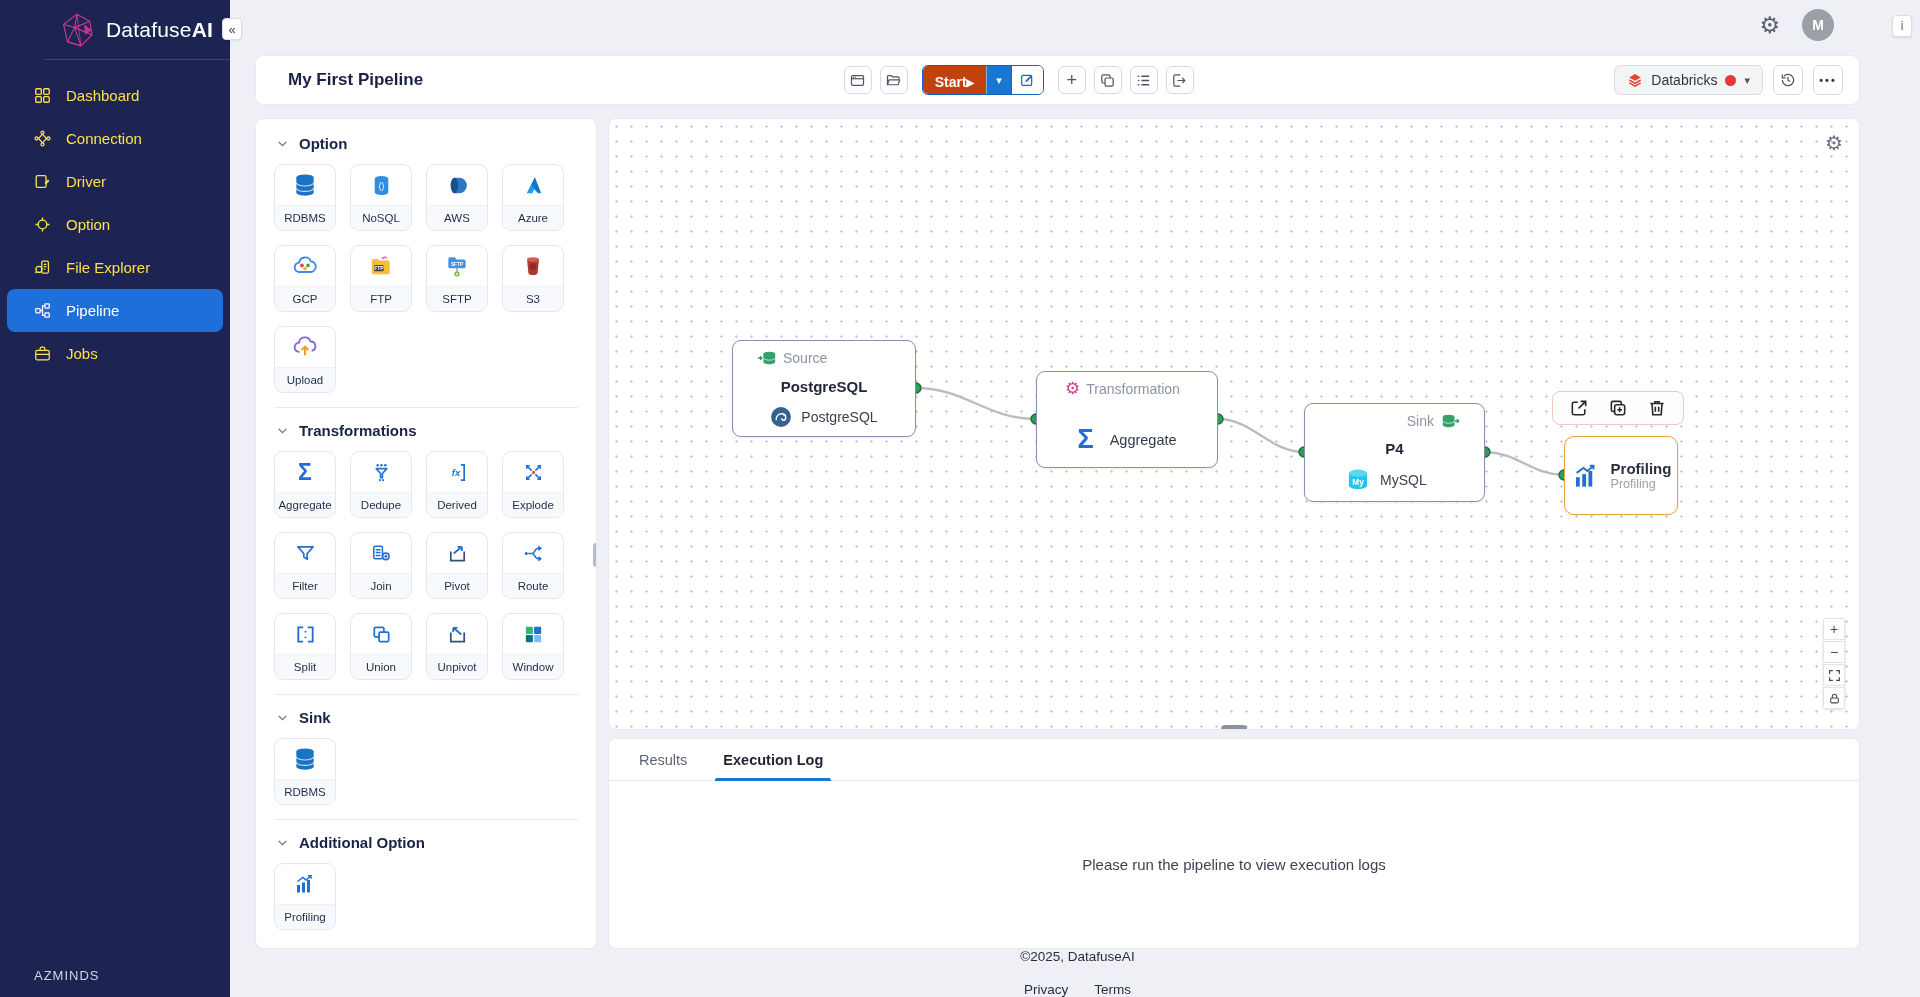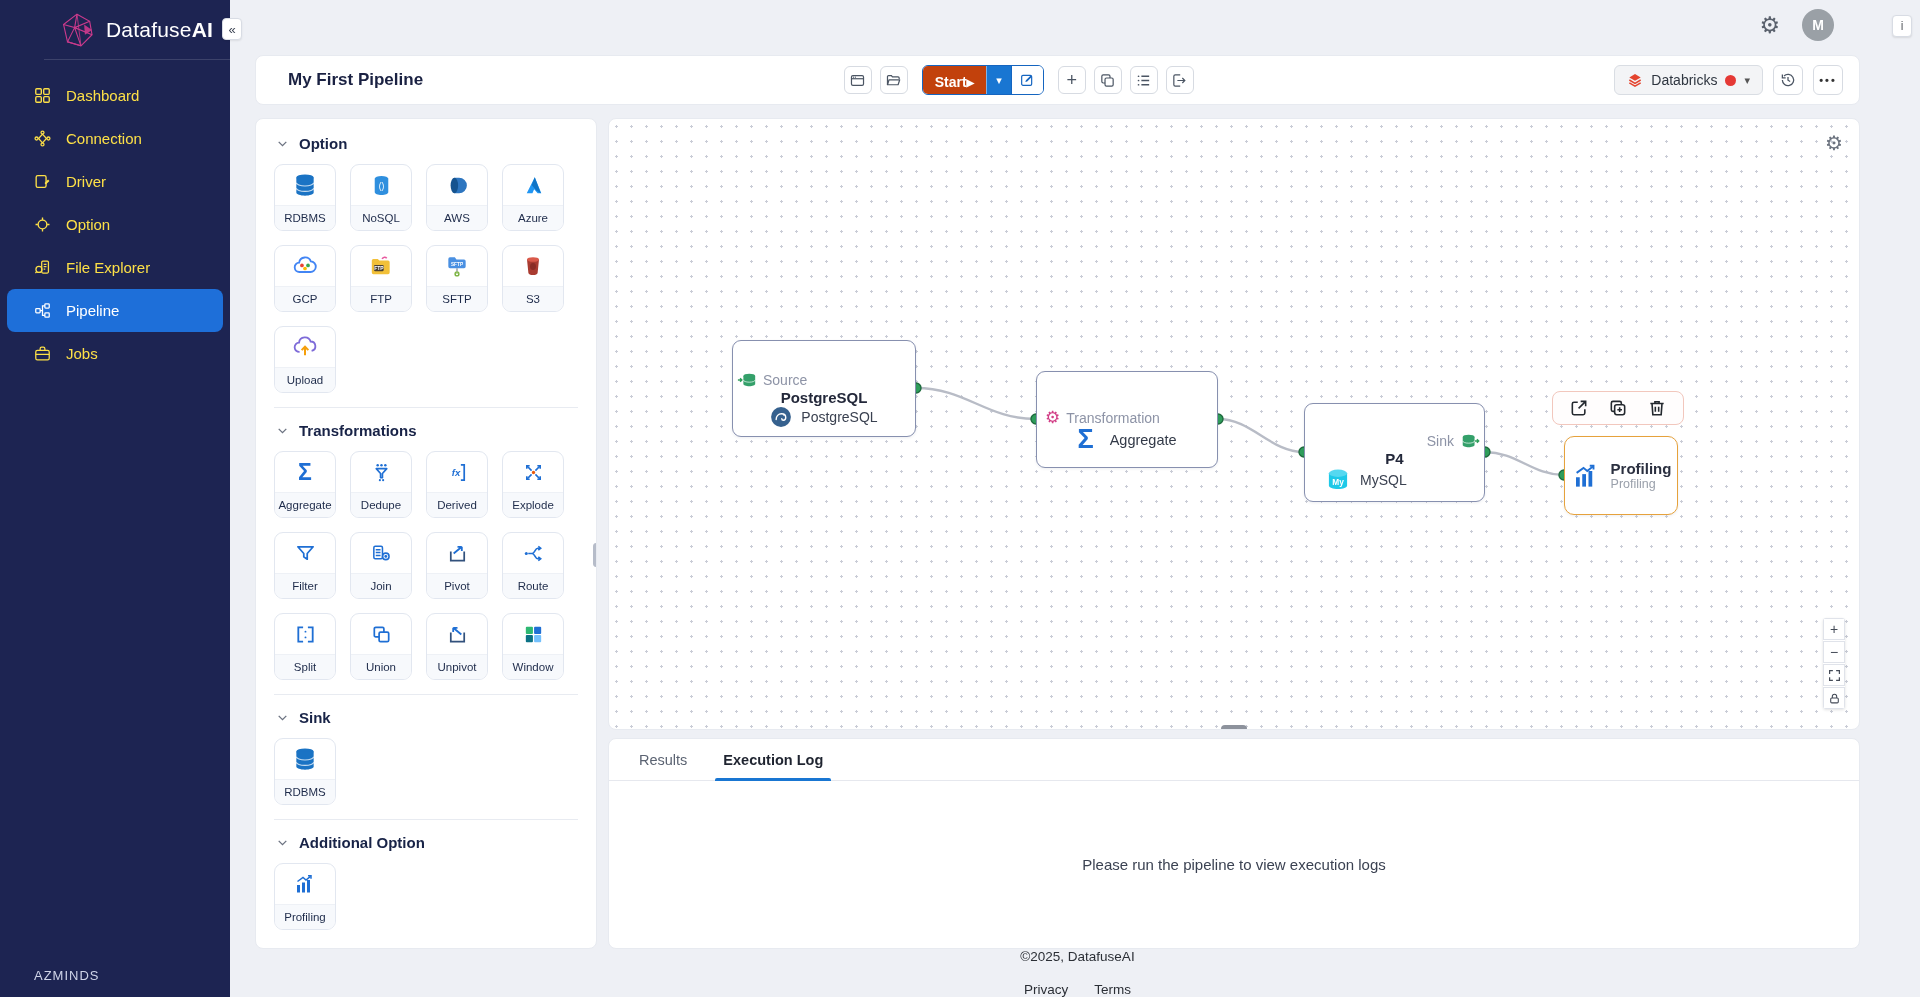--- a/index.html
+++ b/index.html
@@ -79,21 +79,21 @@
   .palette-handle{ position:absolute; right:-4px; top:424px; width:7px; height:24px; background:#b6bcc9;
     border-radius:4px; cursor:col-resize;}
   
   .canvas-col{ flex:1; display:flex; flex-direction:column; min-width:0;}
   .canvas{ height:612px; background:#fff; border:1px solid #e7eaf0; border-radius:8px; position:relative;
     background-image:radial-gradient(circle,#c9ccd6 1.1px, transparent 1.1px); background-size:15px 15px;
     overflow:hidden;}
   .edges{ position:absolute; left:0; top:0; pointer-events:none;}
   .flow-node{ position:absolute; background:#fff; border:1.4px solid #8790af; border-radius:9px;
     box-shadow:0 1px 3px rgba(30,40,80,.08); cursor:pointer; display:flex; flex-direction:column;
-    padding:8px 4px; justify-content:flex-end;}
+    padding:8px 24px; justify-content:space-between;}
   .node-head{ display:flex; align-items:center; gap:6px; font-size:14px; color:#8d93a6;}
   .node-head.right{ justify-content:flex-end;}
   .node-title{ text-align:center; font-size:15px; font-weight:700; color:#23283a;}
   .node-sub{ display:flex; align-items:center; gap:9px; font-size:14px; color:#3a4150; justify-content:center;}
   .node-sub.left{ justify-content:flex-start; padding-left:16px;}
   .t-body{ display:flex; align-items:center; gap:16px; justify-content:center; padding-bottom:6px;}
   .t-body .sigma{ font-size:27px;}
   .t-body .t-name{ font-size:14.5px; color:#333a48;}
   .gear-pink{ font-size:17px; color:#d23f87; line-height:1;}
   .profiling-node{ position:absolute; background:#fff; border:1.6px solid #e6a23c; border-radius:10px;

